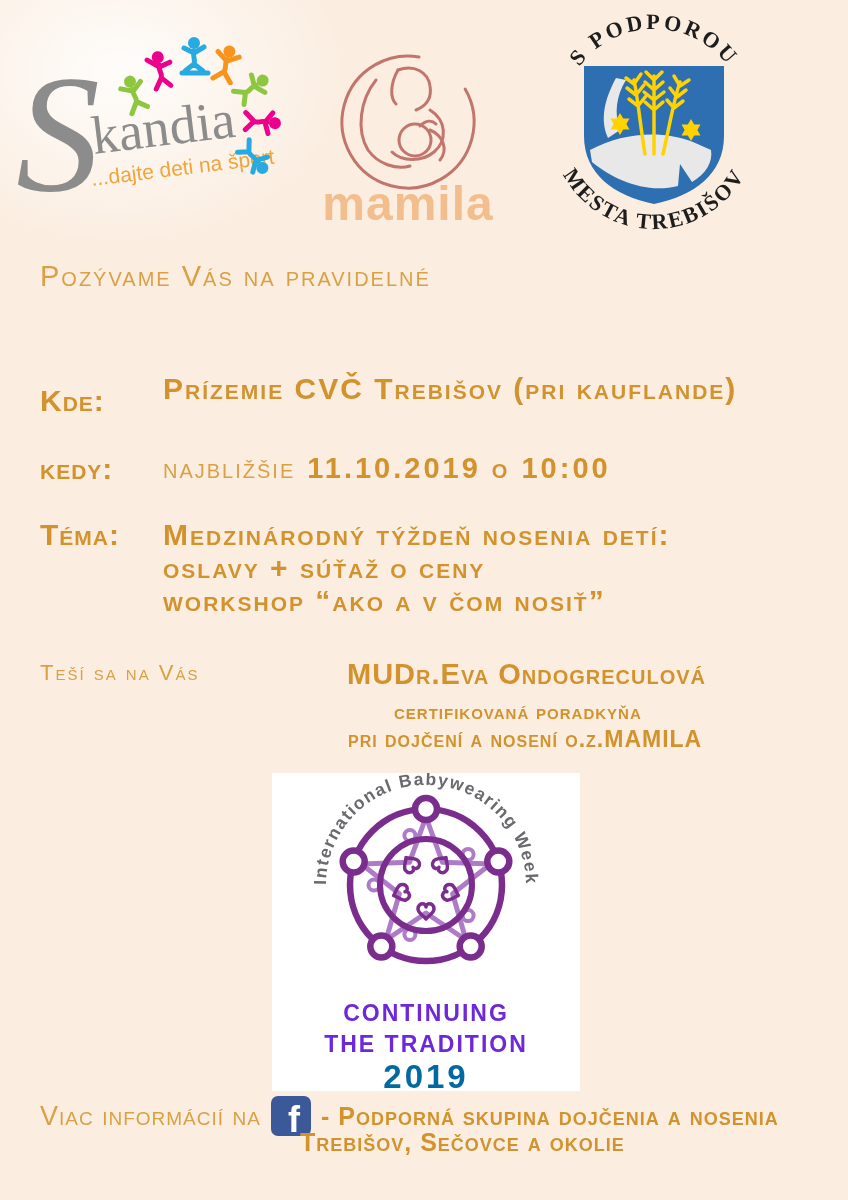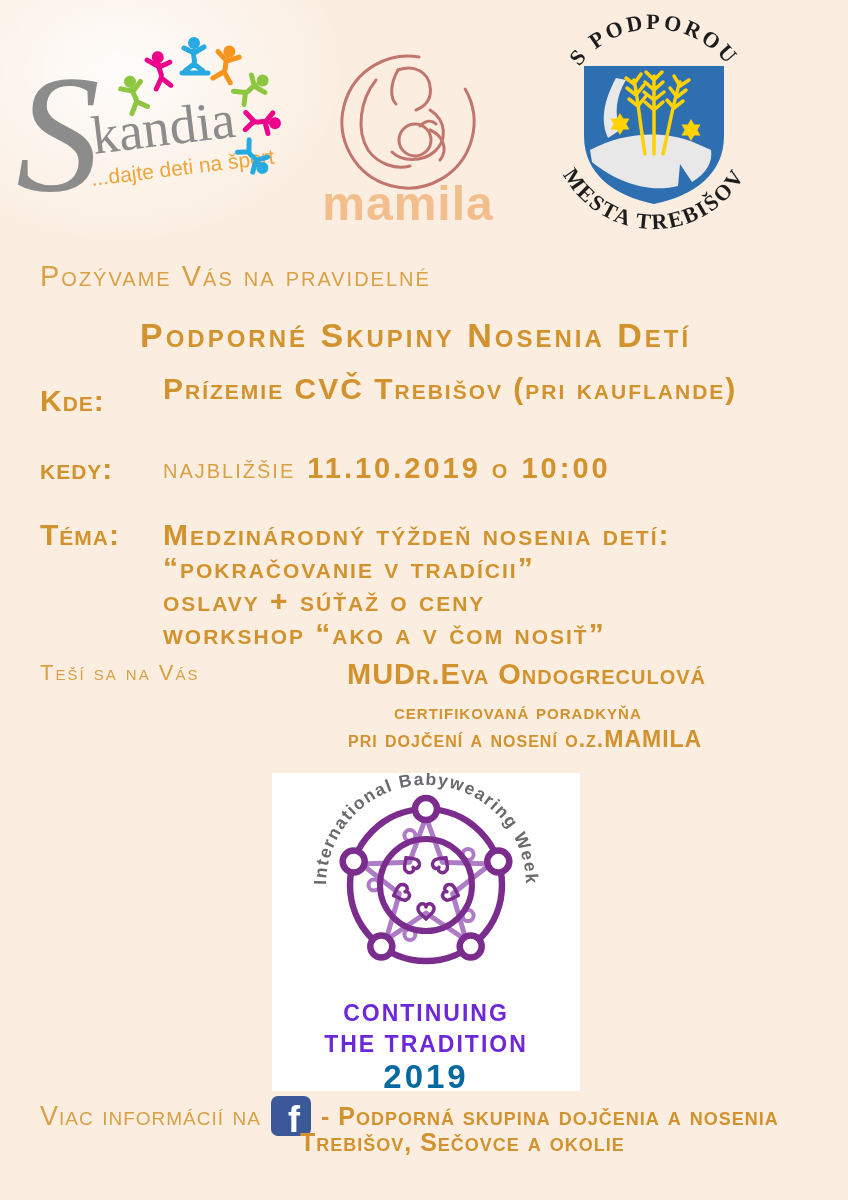--- a/index.html
+++ b/index.html
@@ -128,34 +128,32 @@
         <polygon points="92,131 101.5,114.5 82.5,114.5"></polygon>
       </g>
       <g fill="#ffd200">
         <polygon points="163,115 172.5,131.5 153.5,131.5"></polygon>
         <polygon points="163,137 172.5,120.5 153.5,120.5"></polygon>
       </g>
     </g>
   </svg>
 
   <div class="abs invite thin sc">Pozývame Vás na pravidelné</div>
-  <div class="abs headline boldamber sc">Podporné Skupiny Nosenia Detí</div>
 
   <div class="abs row-label kde-label boldamber sc">Kde:</div>
   <div class="abs kde-value boldamber sc">Prízemie CVČ Trebišov (pri kauflande)</div>
 
   <div class="abs row-label kedy-label boldamber sc">kedy:</div>
   <div class="abs kedy-value">
     <span class="kedy-prefix thin sc">najbližšie</span><span class="kedy-date boldamber sc">11.10.2019 o 10:00</span>
   </div>
 
   <div class="abs row-label tema-label boldamber sc">Téma:</div>
   <div class="abs tema-lines boldamber sc">
     <div>Medzinárodný týždeň nosenia detí:</div>
-    <div>“pokračovanie v tradícii”</div>
     <div>oslavy + súťaž o ceny</div>
     <div>workshop “ako a v čom nosiť”</div>
   </div>
 
   <div class="abs tesi thin sc">Teší sa na Vás</div>
   <div class="abs host-name boldamber sc">MUDr.Eva Ondogreculová</div>
   <div class="abs host-sub1 boldamber sc">certifikovaná poradkyňa</div>
   <div class="abs host-sub2 boldamber sc">pri dojčení a nosení o.z.MAMILA</div>
 
   <div class="abs ibw-card">

